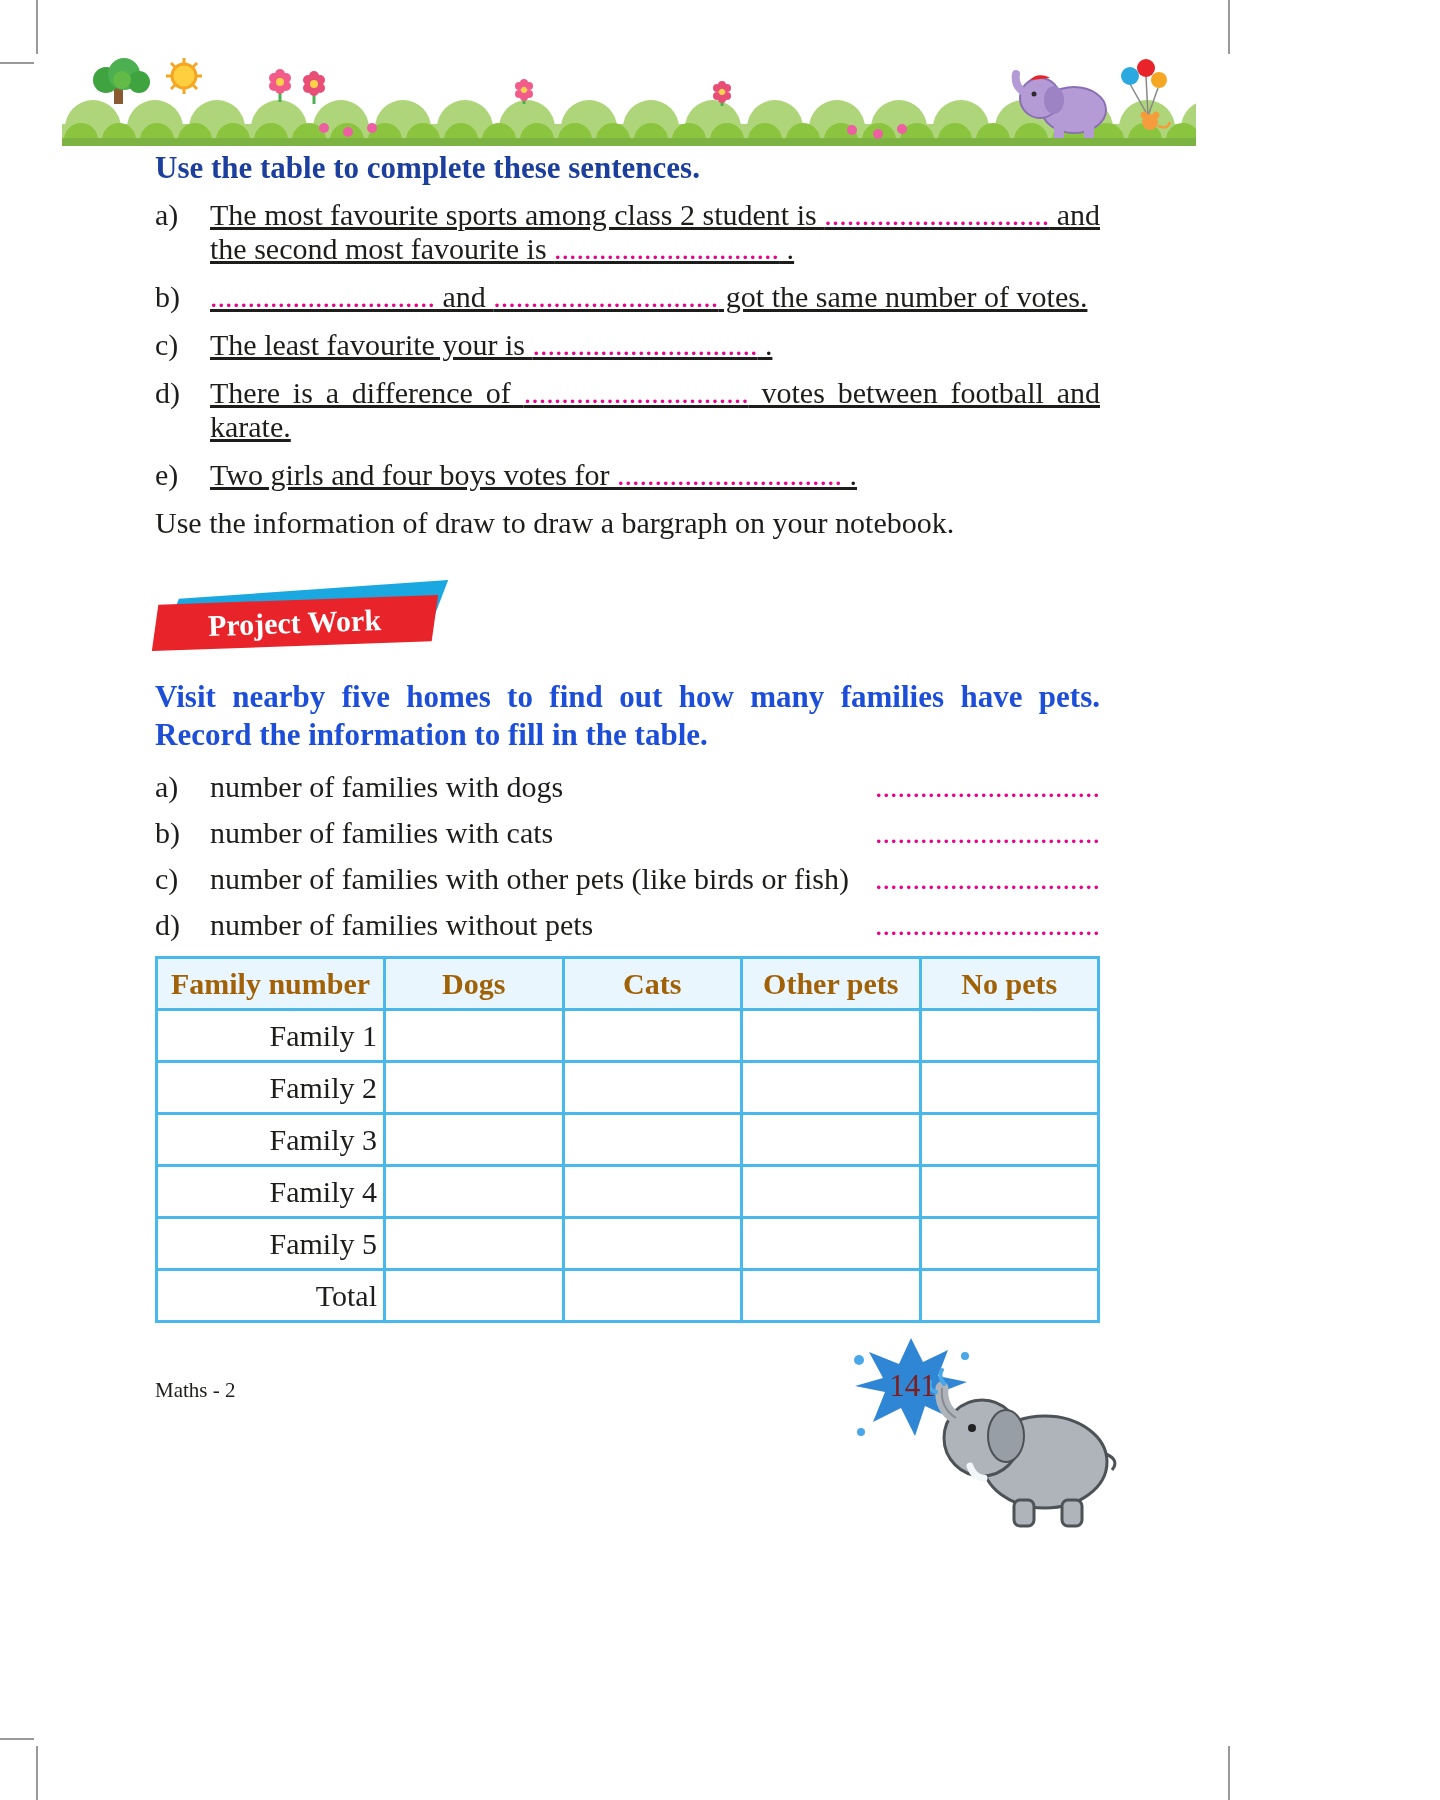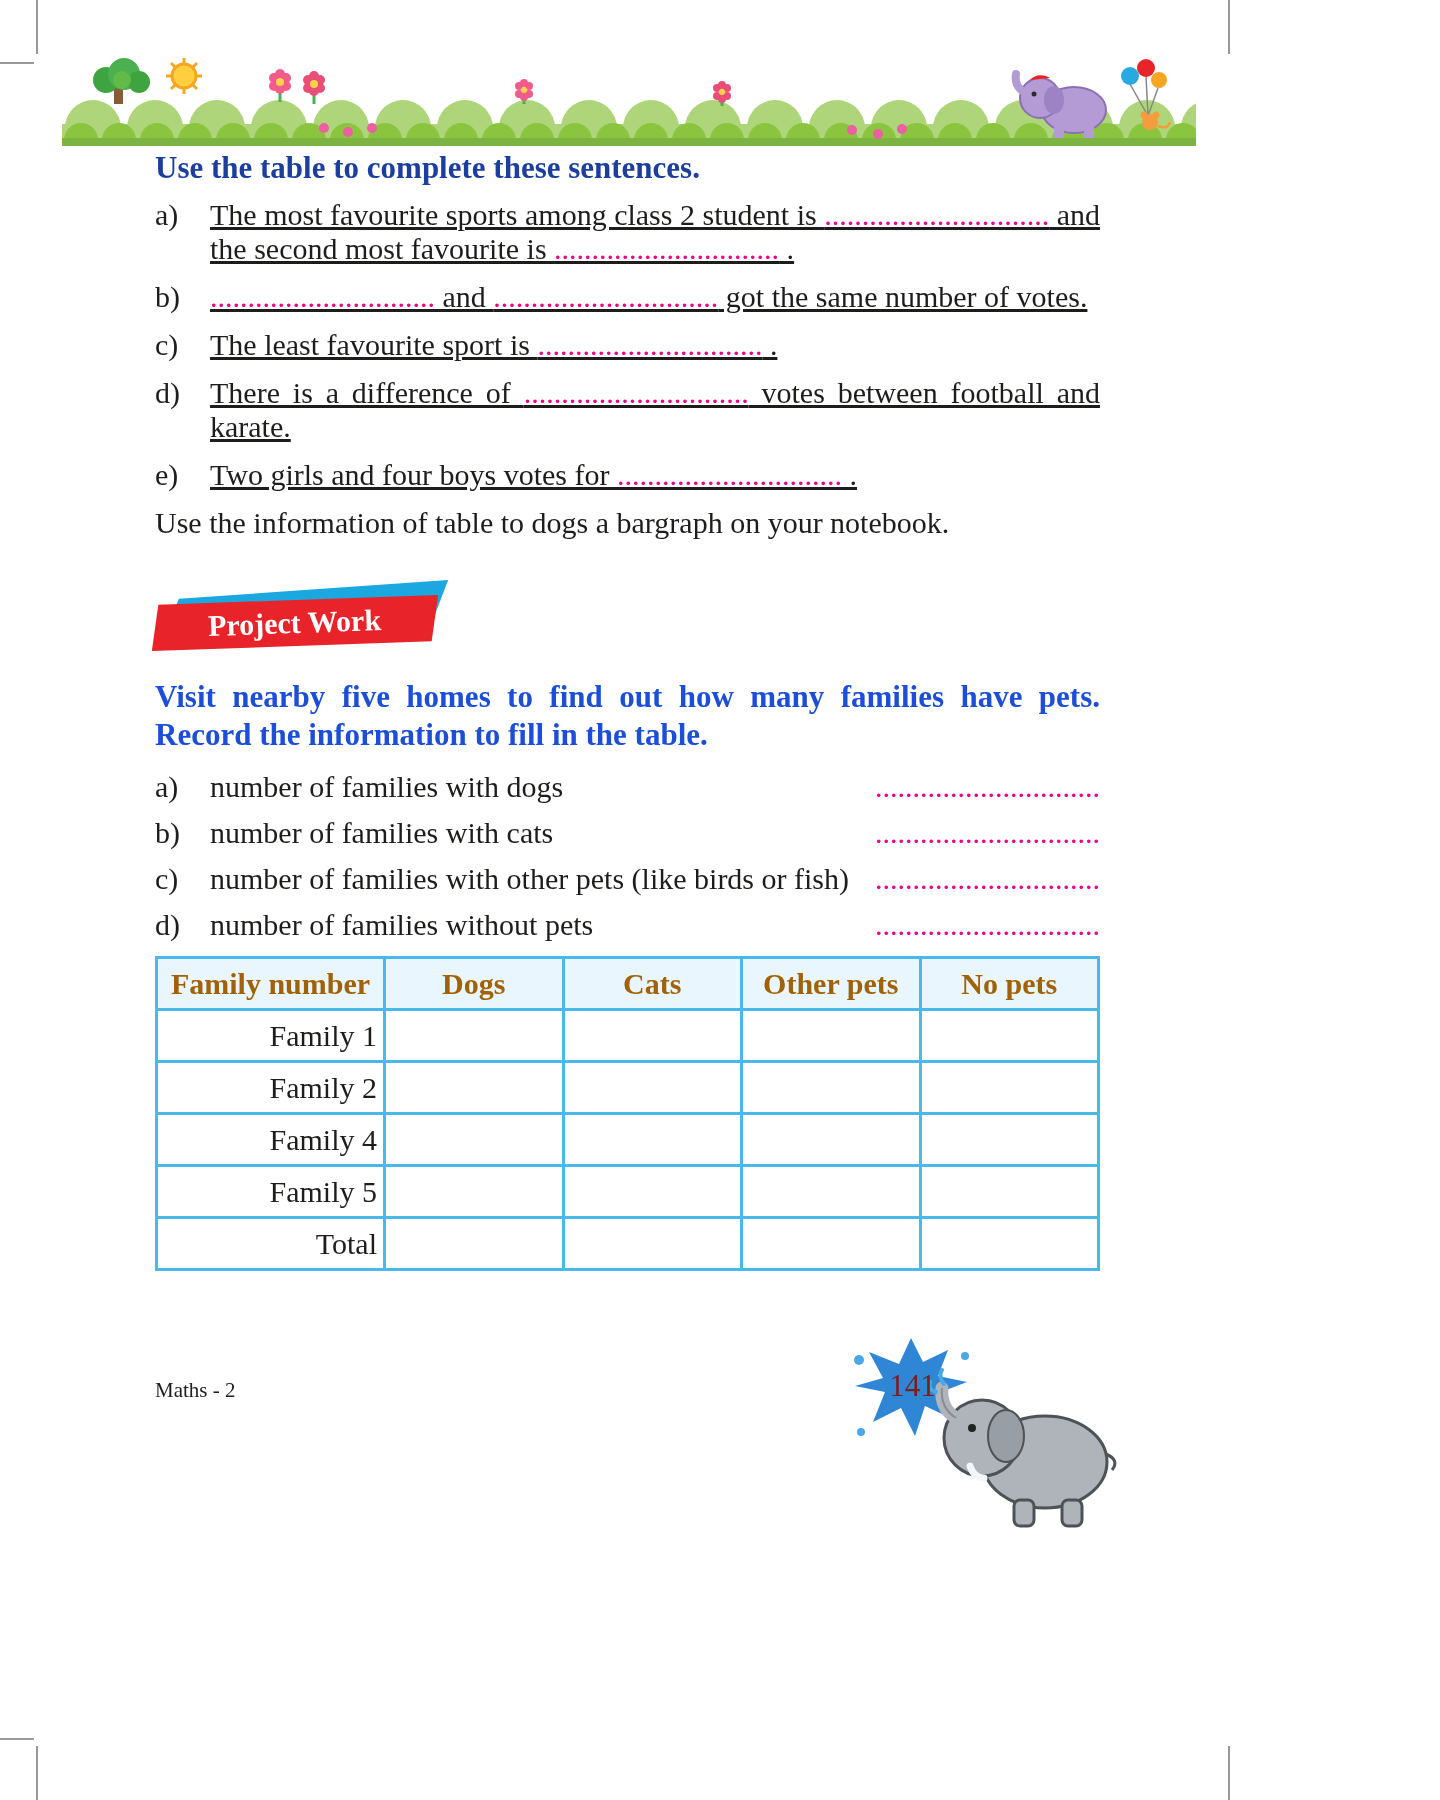--- a/index.html
+++ b/index.html
@@ -192,33 +192,33 @@
         <div class="ex-item">
           <span class="ex-label">a)</span>
           <div class="ex-body"><span>The most favourite sports among class 2 student is </span><span class="blank">..............................</span><span> and the second most favourite is </span><span class="blank">..............................</span><span> .</span></div>
         </div>
         <div class="ex-item">
           <span class="ex-label">b)</span>
           <div class="ex-body"><span class="blank">..............................</span><span> and </span><span class="blank">..............................</span><span> got the same number of votes.</span></div>
         </div>
         <div class="ex-item">
           <span class="ex-label">c)</span>
-          <div class="ex-body"><span>The least favourite sport is </span><span class="blank">..............................</span><span> .</span></div>
+          <div class="ex-body"><span>The least favourite your is </span><span class="blank">..............................</span><span> .</span></div>
         </div>
         <div class="ex-item">
           <span class="ex-label">d)</span>
           <div class="ex-body"><span>There is a difference of </span><span class="blank">..............................</span><span> votes between football and karate.</span></div>
         </div>
         <div class="ex-item">
           <span class="ex-label">e)</span>
           <div class="ex-body"><span>Two girls and four boys votes for </span><span class="blank">..............................</span><span> .</span></div>
         </div>
       </div>
 
-    <p class="note">Use the information of table to dogs a bargraph on your notebook.</p>
+    <p class="note">Use the information of draw to draw a bargraph on your notebook.</p>
 
     <div class="ribbon-wrap">
       <div class="ribbon-blue"></div>
       <div class="ribbon-red">
         <span>Project Work</span>
       </div>
     </div>
 
     <p class="instruction">Visit nearby five homes to find out how many families have pets. Record the information to fill in the table.</p>
 
@@ -269,20 +269,27 @@
       <tbody>
           <tr>
             <td class="rowlabel">Family 1</td>
             <td>&nbsp;</td>
             <td>&nbsp;</td>
             <td>&nbsp;</td>
             <td>&nbsp;</td>
           </tr>
           <tr>
             <td class="rowlabel">Family 2</td>
+            <td>&nbsp;</td>
+            <td>&nbsp;</td>
+            <td>&nbsp;</td>
+            <td>&nbsp;</td>
+          </tr>
+          <tr>
+            <td class="rowlabel">Family 3</td>
             <td>&nbsp;</td>
             <td>&nbsp;</td>
             <td>&nbsp;</td>
             <td>&nbsp;</td>
           </tr>
           <tr>
             <td class="rowlabel">Family 4</td>
             <td>&nbsp;</td>
             <td>&nbsp;</td>
             <td>&nbsp;</td>

